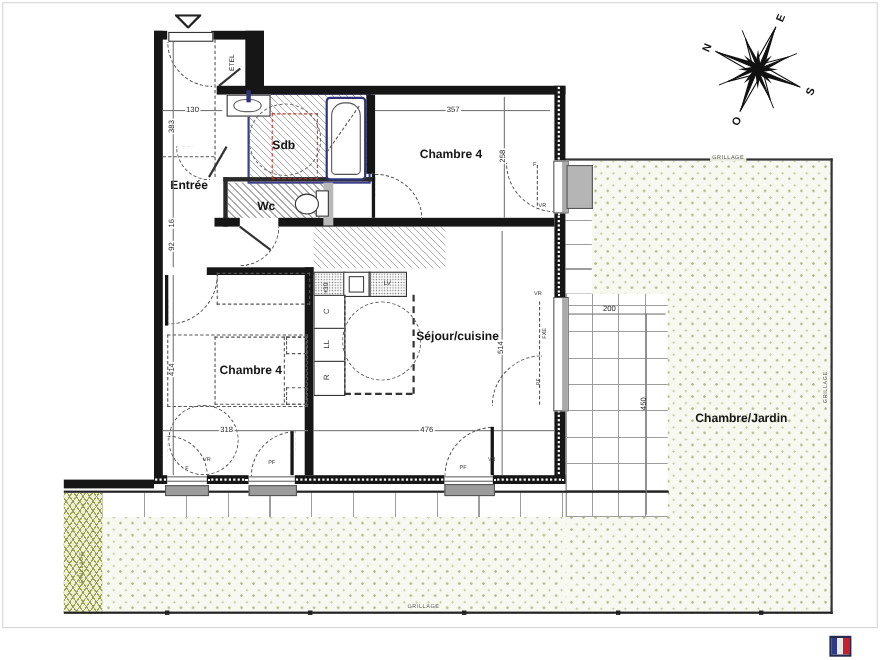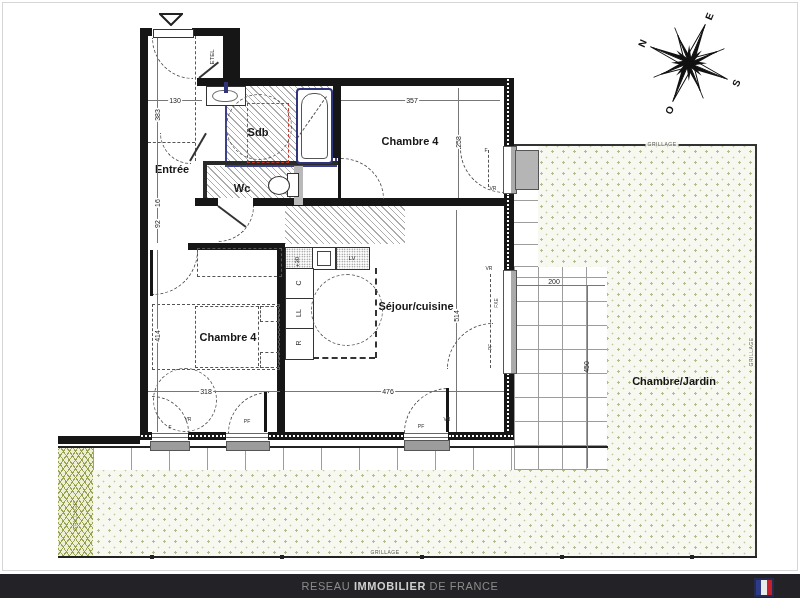--- a/index.html
+++ b/index.html
@@ -310,21 +310,14 @@
           <path d="M0,-18 L3,0 L-3,0 Z" fill="#111"></path>
         </g>
     </g>
     <circle r="3" fill="#111"></circle>
     <text x="0" y="-47" text-anchor="middle" font-size="10" font-weight="bold" fill="#111">N</text>
     <text x="51" y="4" text-anchor="middle" font-size="10" font-weight="bold" fill="#111">E</text>
     <text x="0" y="55" text-anchor="middle" font-size="10" font-weight="bold" fill="#111">S</text>
     <text x="-51" y="4" text-anchor="middle" font-size="10" font-weight="bold" fill="#111">O</text>
   </svg>
 
-  <div class="footer">
-    <div class="txt">
-      <span style="color:#8a8a8a;">RESEAU</span>
-      <span style="color:#cfcfcf;font-weight:bold;">IMMOBILIER</span>
-      <span style="color:#8a8a8a;">DE FRANCE</span>
-    </div>
-  </div>
   <div class="flag"></div>
 </div>
 
 </body></html>

